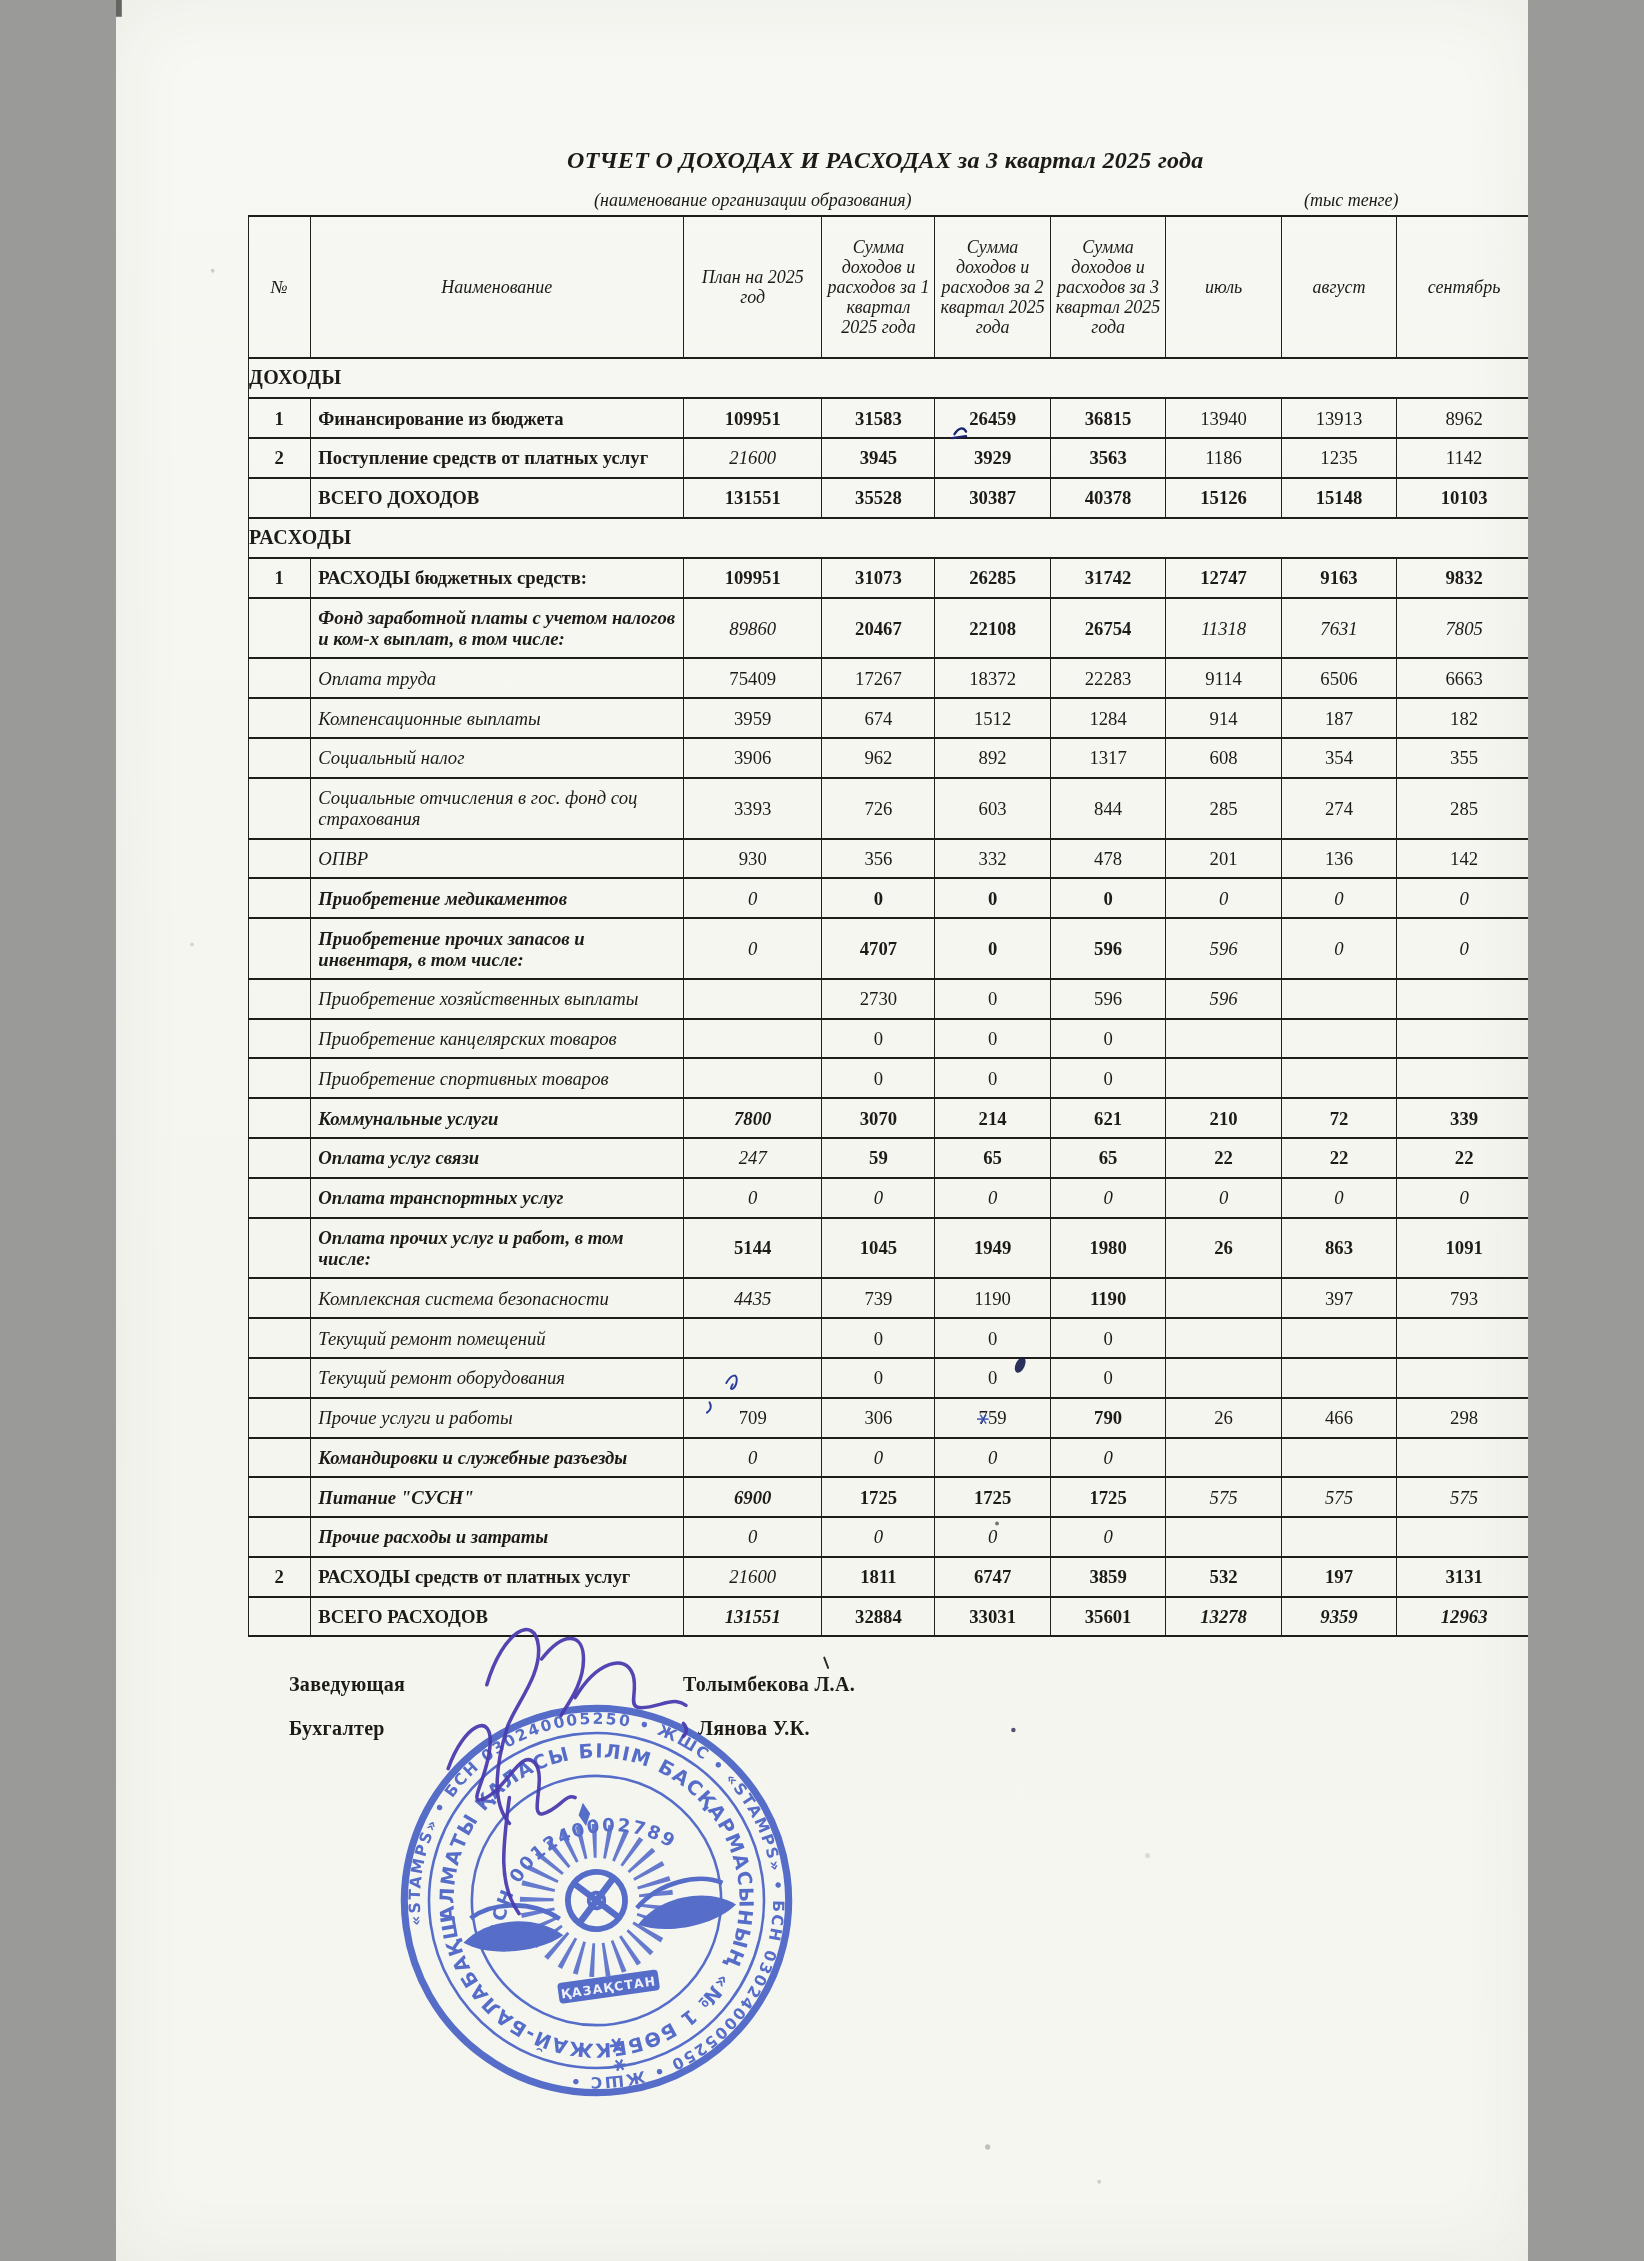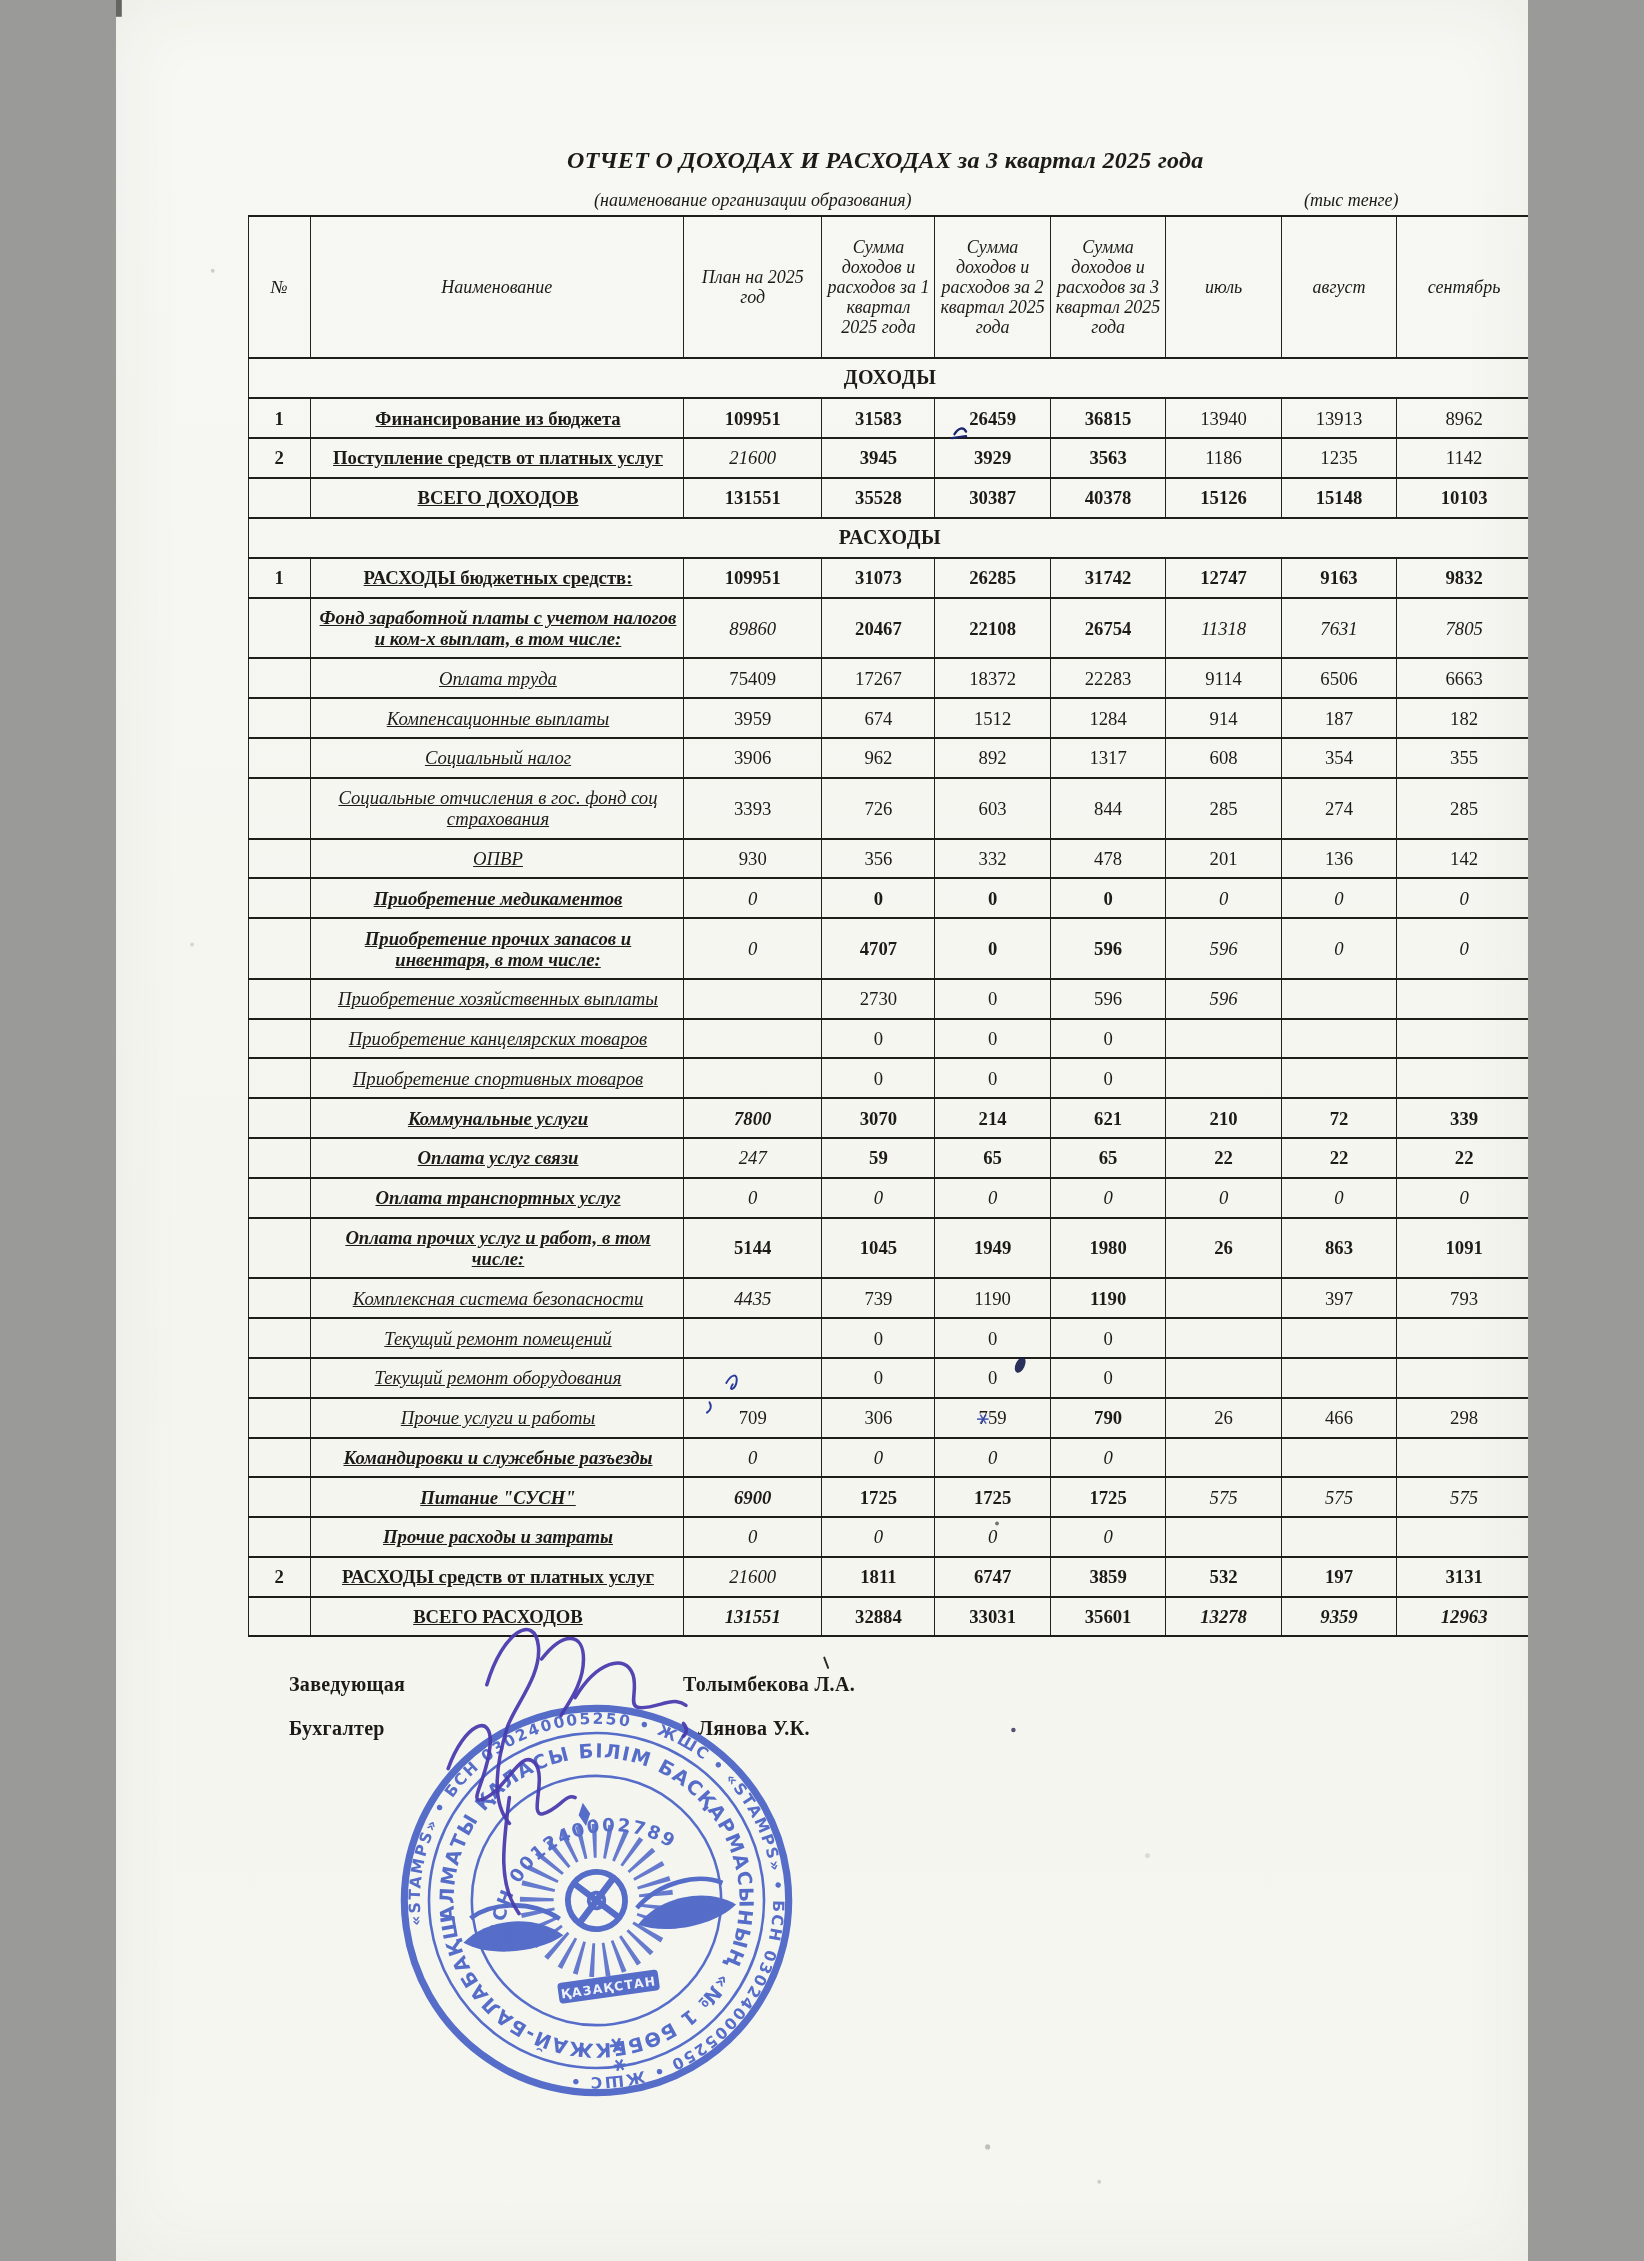--- a/index.html
+++ b/index.html
@@ -9,24 +9,24 @@
     font-family:"Liberation Serif","DejaVu Serif",serif;color:#1d1b17;overflow:hidden;
     box-shadow:inset 0 0 77px rgba(60,60,55,0.06);
   }
   .doc-title{position:absolute;top:147px;left:451px;font-size:24px;font-weight:bold;font-style:italic;letter-spacing:0.3px;white-space:nowrap;}
   .caption-org{position:absolute;top:190px;left:478px;font-size:18px;font-style:italic;text-align:center;}
   .caption-units{position:absolute;top:190px;left:1188px;font-size:18px;font-style:italic;}
   .table-wrap{position:relative;margin:215px 0 0 132px;width:1284px;z-index:1;}
   table.report{border-collapse:collapse;table-layout:fixed;width:100%;}
   th,td{border-left:1.6px solid #24221d;border-right:1.6px solid #24221d;border-top:2.6px solid #1f1d18;border-bottom:2.6px solid #1f1d18;}
   thead th{height:132px;font-weight:normal;font-style:italic;font-size:18px;line-height:20px;text-align:center;vertical-align:middle;padding:3.9px 3.9px;}
-  td.section-title{font-weight:bold;font-size:20px;text-align:center;padding:7.7px 0;letter-spacing:0.6px;}
+  td.section-title{font-weight:bold;font-size:20px;text-align:left;padding:7.7px 0;letter-spacing:0.6px;}
   td.cell{font-size:18.7px;line-height:21px;padding:8.4px 3.9px;vertical-align:middle;}
   td.num{text-align:center;font-weight:bold;}
-  td.lbl{text-align:center;padding-left:7.7px;padding-right:5.2px;text-decoration:underline;}
+  td.lbl{text-align:left;padding-left:7.7px;padding-right:5.2px;}
   td.val{text-align:center;}
   .b{font-weight:bold}.i{font-style:italic}.bi{font-weight:bold;font-style:italic}
   col.c1{width:4.8%}col.c2{width:29.1%}col.c3{width:10.8%}col.c4{width:8.8%}
   col.c5{width:9%}col.c6{width:9%}col.c7{width:9%}col.c8{width:9%}col.c9{width:10.5%}
   .ink-overlay{position:absolute;inset:0;pointer-events:none;z-index:3;}
   .sig-block{position:relative;height:593px;margin-top:22px;z-index:1;}
   .sig-text{position:absolute;font-size:20px;font-weight:600;letter-spacing:0.3px;}
   .stamp-svg{position:absolute;left:276px;top:37px;width:409px;height:409px;transform:rotate(-8deg);opacity:.93;z-index:2;}
   .sig-ink{position:absolute;left:0;top:-116px;width:1644px;height:709px;pointer-events:none;z-index:4;}
   .page-artifacts{position:absolute;inset:0;width:1644px;height:2261px;pointer-events:none;z-index:6;}

